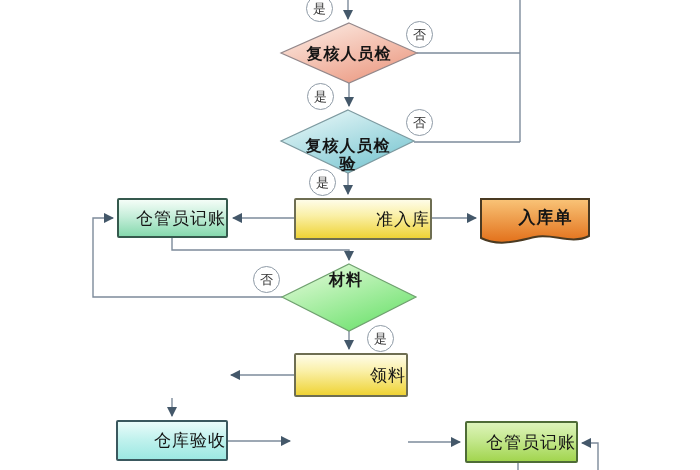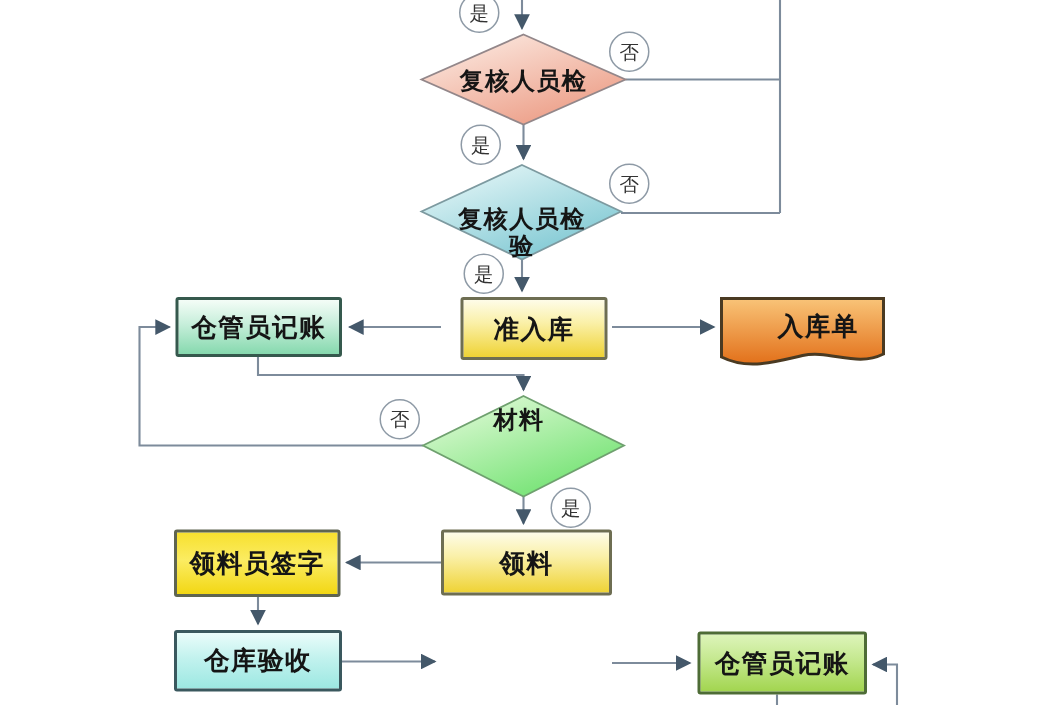--- a/index.html
+++ b/index.html
@@ -5,22 +5,22 @@
   html,body { margin:0; padding:0; background:#ffffff; }
   #canvas {
     position:relative; width:700px; height:470px; background:#ffffff;
     overflow:hidden;
     font-family:"DejaVu Sans","Liberation Sans",sans-serif;
   }
   #wires { position:absolute; left:0; top:0; }
 
   .box {
     position:absolute; box-sizing:border-box;
-    display:flex; align-items:center; justify-content:center;
-    font-weight:bold; font-size:17px; color:#151515;
+    display:flex; align-items:center; justify-content:flex-end;
+    font-weight:normal; font-size:17px; color:#151515;
     letter-spacing:1px; border:2px solid #5a6050; border-radius:2px;
     z-index:2; text-align:center;
   }
   .box-mint   { background:linear-gradient(180deg,#f4fdf7 0%,#c6eeda 45%,#86d9ae 100%); border-color:#35594d; }
   .box-yellow { background:linear-gradient(180deg,#fefce8 0%,#faf0a8 40%,#efd335 100%); border-color:#6e6e52; }
   .box-yellow-bright { background:linear-gradient(180deg,#f7e02e 0%,#fbec62 45%,#f2d714 100%); border-color:#5f6550; }
   .box-cyan   { background:linear-gradient(180deg,#eafcfa 0%,#c2f2ee 45%,#9ce8e2 100%); border-color:#3a585e; }
   .box-yellow-green { background:linear-gradient(180deg,#f8fce2 0%,#ebf4ba 45%,#dced94 100%); border-color:#66744e; }
   .box-green  { background:linear-gradient(180deg,#ddf4ba 0%,#c4e88e 45%,#a2d54f 100%); border-color:#4e6c36; }
 
@@ -105,35 +105,32 @@
     <span>验</span>
   </div>
   <div class="dlabel" style="left:285px; top:271px; width:122px;">
     <span>材料</span>
   </div>
 
   <div class="box box-mint" style="left:117px; top:198px; width:111px; height:40px;">
     <span>仓管员记账</span>
   </div>
 
-  <div class="box box-yellow" style="left:307px; top:198px; width:98px; height:42px;">
+  <div class="box box-yellow" style="left:294px; top:198px; width:138px; height:42px;">
     <span>准入库</span>
   </div>
 
   <div class="doc-label" style="left:480px; top:200px; width:131px; height:34px;">
     <span>入库单</span>
   </div>
 
   <div class="box box-yellow" style="left:294px; top:353px; width:114px; height:44px;">
     <span>领料</span>
   </div>
 
-  <div class="box box-yellow-bright" style="left:116px; top:353px; width:111px; height:45px;">
-    <span>领料员签字</span>
-  </div>
 
   <div class="box box-cyan" style="left:116px; top:420px; width:112px; height:41px;">
     <span>仓库验收</span>
   </div>
 
 
   <div class="box box-green" style="left:465px; top:421px; width:113px; height:42px;">
     <span>仓管员记账</span>
   </div>
 

